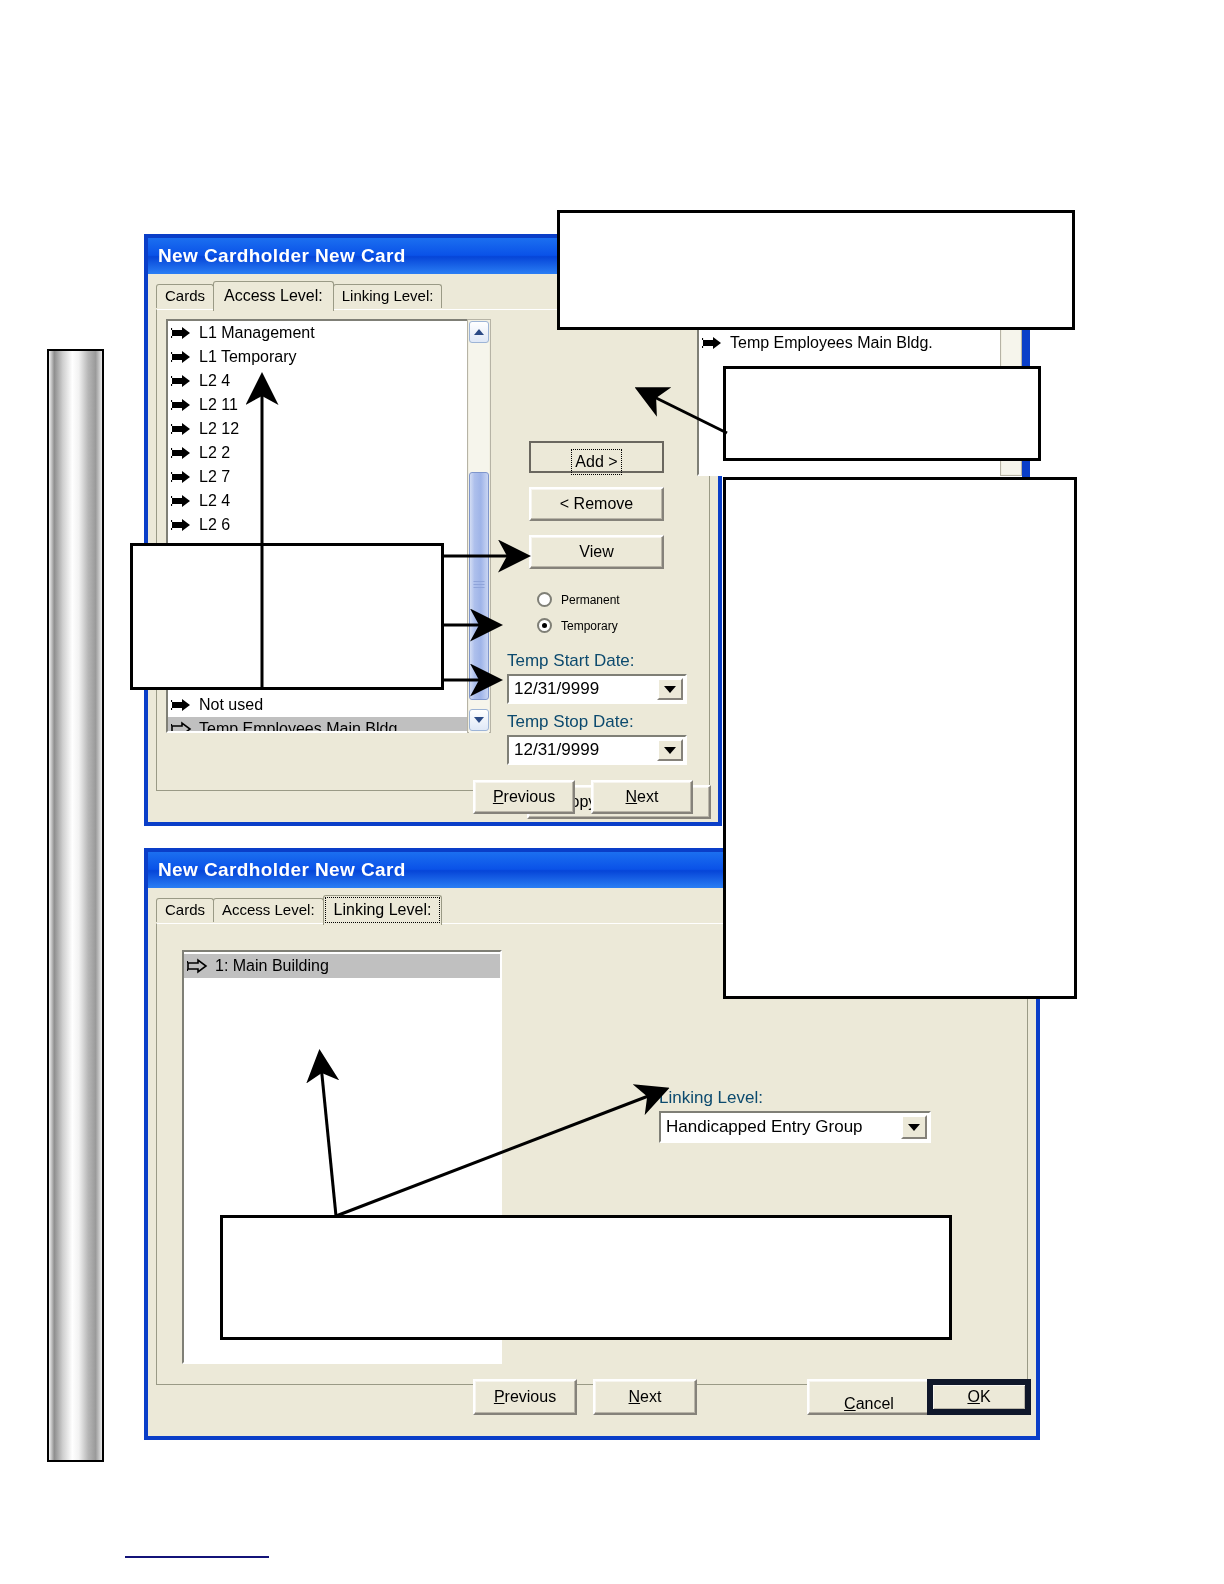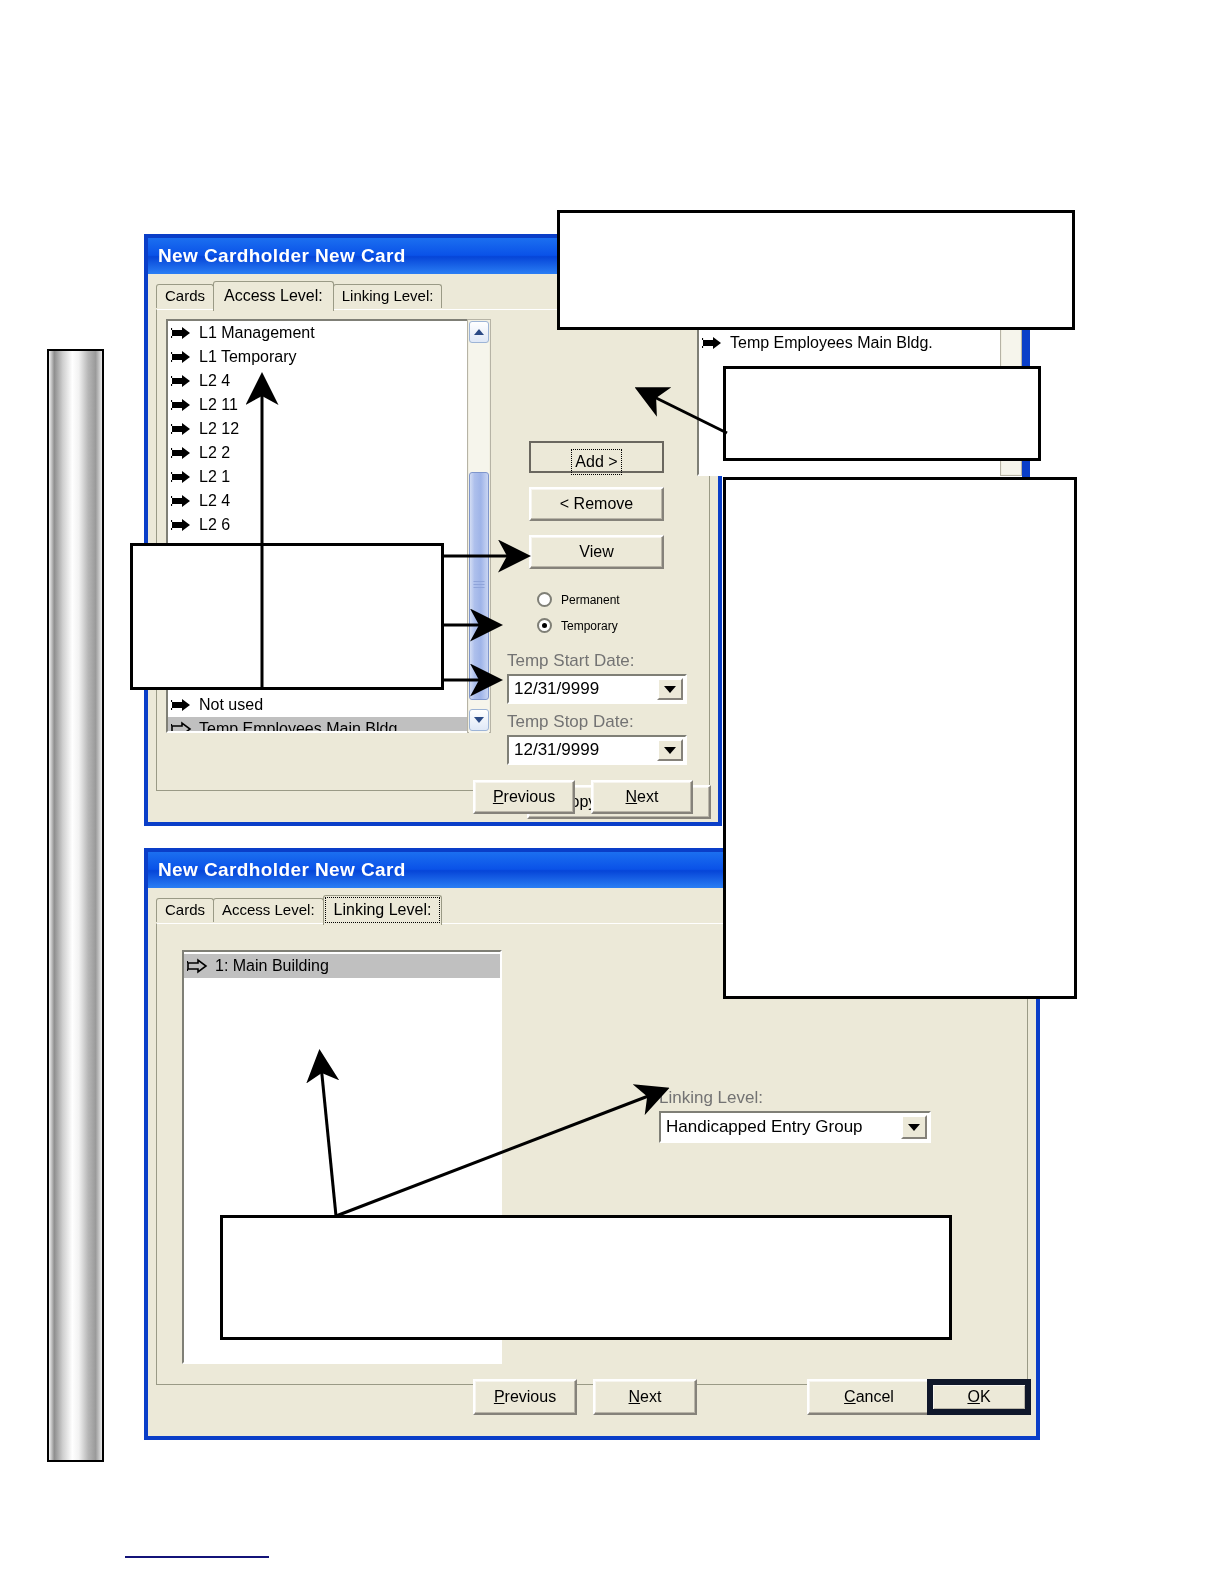--- a/index.html
+++ b/index.html
@@ -174,21 +174,21 @@
   .caret-down {
     width: 0; height: 0;
     border-left: 6px solid transparent;
     border-right: 6px solid transparent;
     border-top: 7px solid #000;
   }
 
   .lbl {
     position: absolute;
     font-size: 17px;
-    color: #737373;
+    color: #0c4a6e;
     white-space: nowrap;
   }
 
   .radio-row {
     position: absolute;
     display: flex;
     align-items: center;
     font-size: 12px;
     color: #000;
   }
@@ -357,21 +357,21 @@
         </span>
         <span>L2 2</span>
       </div>
       <div class="listrow">
         <span class="ico">
           <svg viewBox="0 0 22 16" width="22" height="16">
               <path d="M1 5h10V2l8 6-8 6v-3H1z" fill="#000"></path>
               <path d="M0.5 3v2M0.5 11v2" stroke="#000" stroke-width="1.2"></path>
             </svg>
         </span>
-        <span>L2 1</span>
+        <span>L2 7</span>
       </div>
       <div class="listrow">
         <span class="ico">
           <svg viewBox="0 0 22 16" width="22" height="16">
               <path d="M1 5h10V2l8 6-8 6v-3H1z" fill="#000"></path>
               <path d="M0.5 3v2M0.5 11v2" stroke="#000" stroke-width="1.2"></path>
             </svg>
         </span>
         <span>L2 4</span>
       </div>
@@ -524,21 +524,21 @@
       </span>
     </div>
   </div>
 
   <div class="btn" style="left:325px; top:527px; width:104px; height:36px;">
     <span><span class="ul">P</span>revious</span>
   </div>
   <div class="btn" style="left:445px; top:527px; width:104px; height:36px;">
     <span><span class="ul">N</span>ext</span>
   </div>
-  <div class="btn" style="left:659px; top:527px; width:124px; height:36px;">
+  <div class="btn" style="left:659px; top:527px; width:124px; height:36px;align-items:flex-end;">
     <span><span class="ul">C</span>ancel</span>
   </div>
   <div class="btn default" style="left:779px; top:527px; width:104px; height:36px;">
     <span><span class="ul">O</span>K</span>
   </div>
 </div>
 
 <svg class="anno-svg" viewBox="0 0 1224 1584">
   <defs>
     <marker id="ah" markerWidth="11" markerHeight="11" refX="9" refY="5.5" orient="auto">

